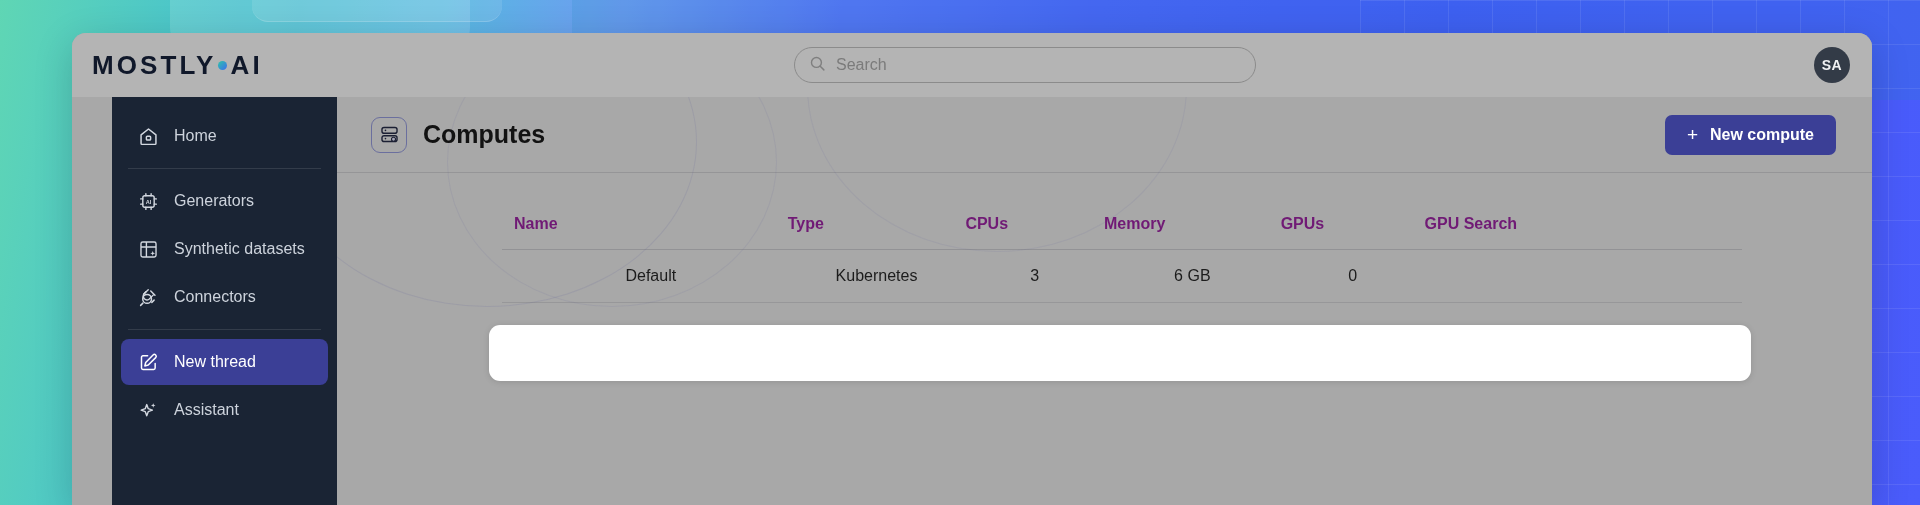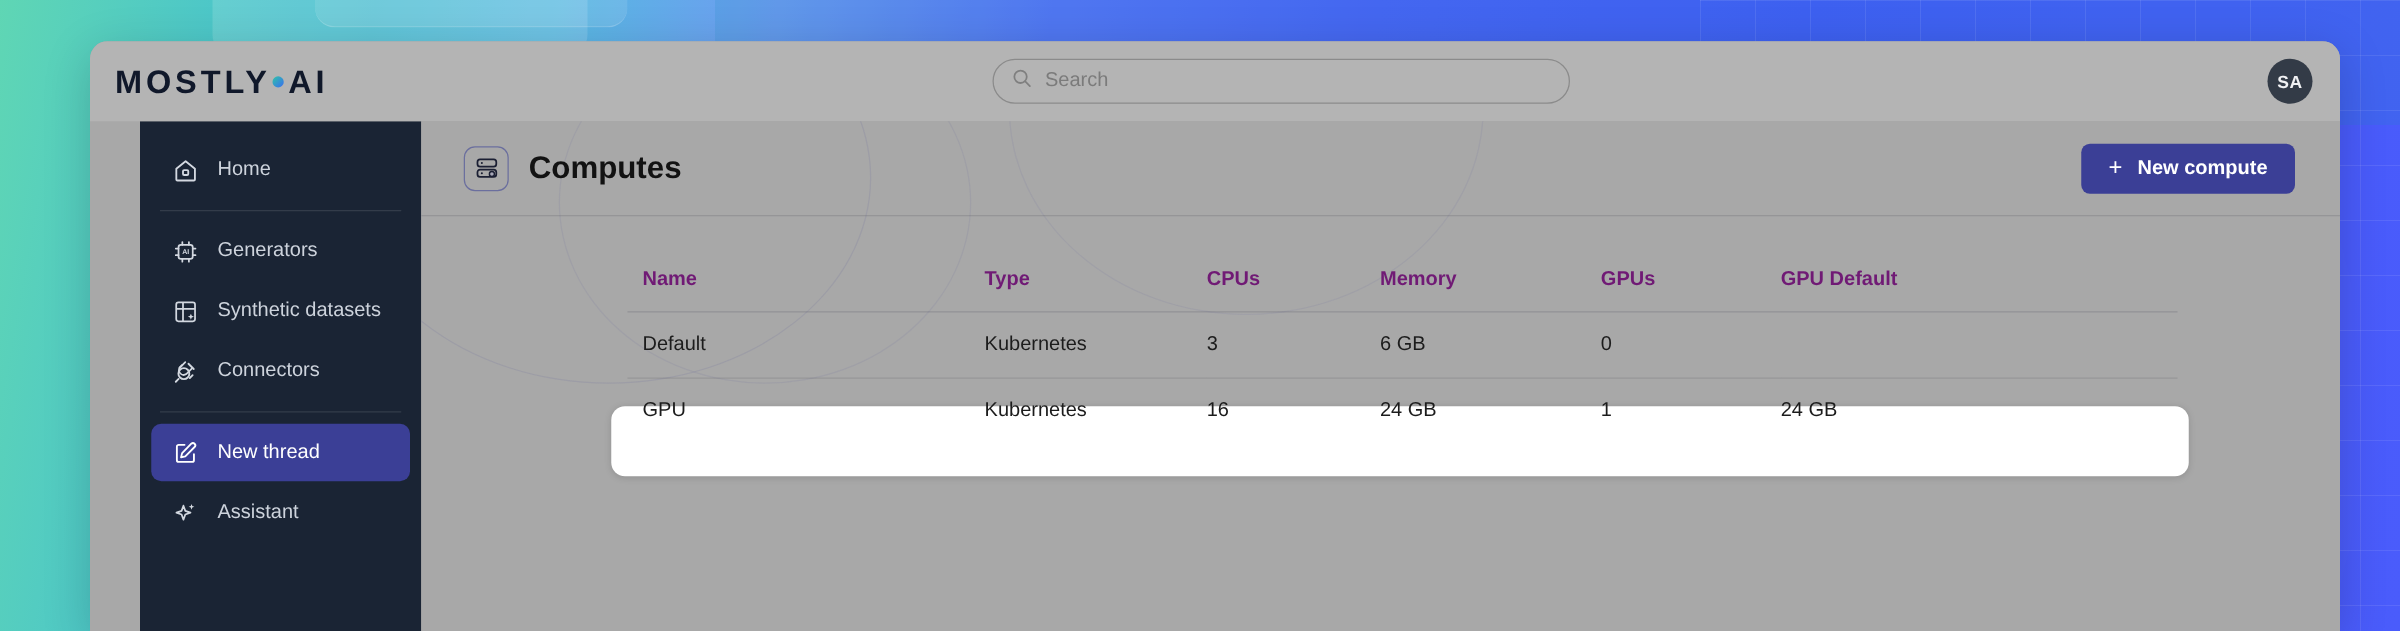--- a/index.html
+++ b/index.html
@@ -287,20 +287,21 @@
     color: #701a75;
     padding: 0 0 16px 0;
     border-bottom: 1px solid rgba(90,90,100,.28);
   }
   .ctable td {
     font-size: 16px;
     color: #1c1c1c;
     height: 53px;
     padding: 0;
     vertical-align: middle;
+    text-align: center;
   }
   .ctable tbody tr { border-bottom: 1px solid rgba(90,90,100,.22); }
   .ctable th:nth-child(1), .ctable td:nth-child(1) { width: 270px; padding-left: 12px; }
   .ctable th:nth-child(2), .ctable td:nth-child(2) { width: 168px; }
   .ctable th:nth-child(3), .ctable td:nth-child(3) { width: 131px; }
   .ctable th:nth-child(4), .ctable td:nth-child(4) { width: 167px; }
   .ctable th:nth-child(5), .ctable td:nth-child(5) { width: 136px; }
   .ctable th:nth-child(6), .ctable td:nth-child(6) { width: 300px; }
 
   .row-highlight {
@@ -454,38 +455,30 @@
         <div class="row-highlight"></div>
 
         <table class="ctable">
           <thead>
             <tr>
               <th>Name</th>
               <th>Type</th>
               <th>CPUs</th>
               <th>Memory</th>
               <th>GPUs</th>
-              <th>GPU Default</th>
+              <th>GPU Search</th>
             </tr>
           </thead>
           <tbody>
             <tr>
               <td>Default</td>
               <td>Kubernetes</td>
               <td>3</td>
               <td>6 GB</td>
               <td>0</td>
               <td></td>
             </tr>
-            <tr class="selected">
-              <td>GPU</td>
-              <td>Kubernetes</td>
-              <td>16</td>
-              <td>24 GB</td>
-              <td>1</td>
-              <td>24 GB</td>
-            </tr>
           </tbody>
         </table>
       </div>
     </main>
   </div>
 </div>
 
 </body></html>

